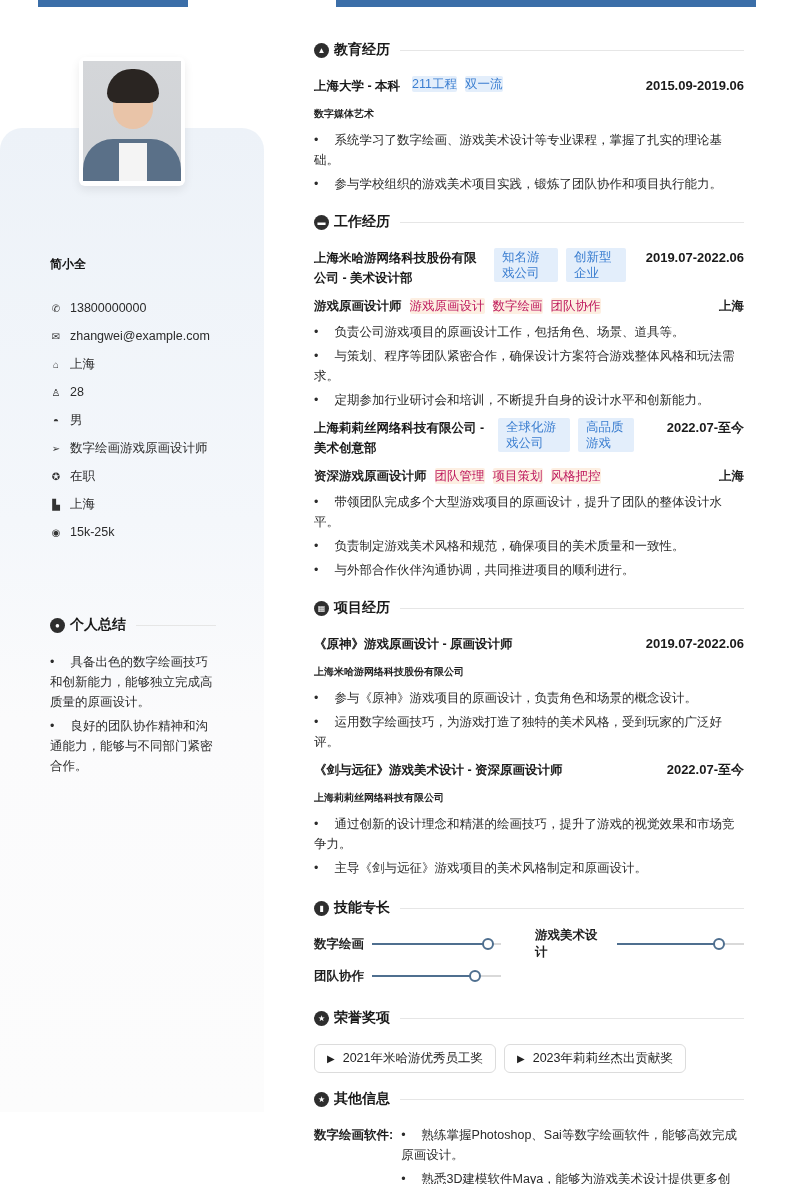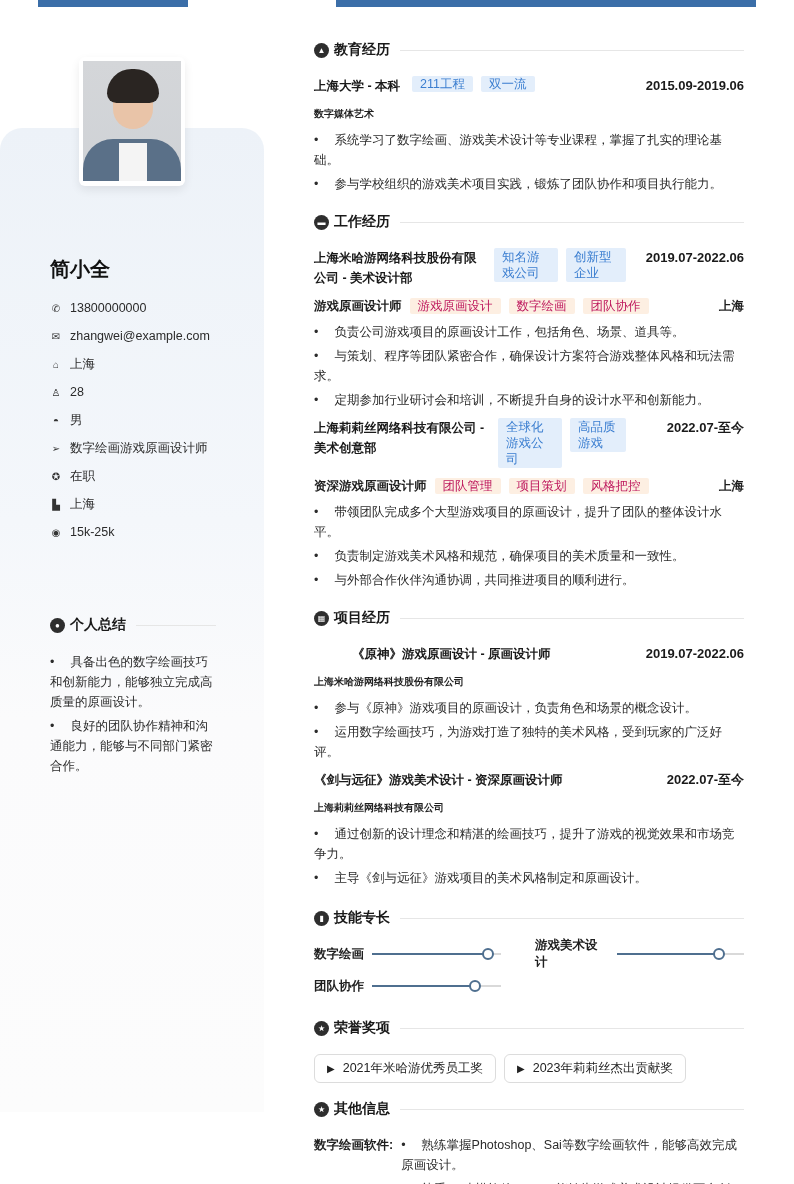--- a/index.html
+++ b/index.html
@@ -16,39 +16,39 @@
 
   .photo-frame { position: absolute; left: 79px; top: 57px; width: 106px; height: 129px;
     background: #ffffff; border-radius: 6px; box-shadow: 0 4px 10px rgba(0,0,0,0.08); padding: 4px; }
   .photo { width: 98px; height: 120px; background: linear-gradient(180deg, #d4d6d9 0%, #cfd2d6 100%);
     position: relative; overflow: hidden; }
   .photo .hair { position: absolute; left: 24px; top: 8px; width: 52px; height: 34px; background: #2a2522; border-radius: 26px 26px 10px 10px; }
   .photo .face { position: absolute; left: 30px; top: 18px; width: 40px; height: 50px; background: #e9c4a8; border-radius: 18px 18px 20px 20px; }
   .photo .shirt { position: absolute; left: 0; top: 78px; width: 98px; height: 44px; background: #5a7088; border-radius: 30px 30px 0 0; }
   .photo .tee { position: absolute; left: 36px; top: 82px; width: 28px; height: 40px; background: #f4f4f4; }
 
-  .name { position: absolute; left: 50px; top: 256px; font-size: 20px; font-weight: bold; color: #111; }
+  .name { position: absolute; left: 50px; top: 256px; font-size: 12px; font-weight: bold; color: #111; }
   .info-list { position: absolute; left: 50px; top: 294px; }
   .info-row { display: flex; align-items: center; height: 28px; font-size: 12.5px; color: #2b2b2b; }
   .info-row .ic { width: 12px; height: 12px; margin-right: 8px; display: inline-flex; align-items: center; justify-content: center; font-size: 10px; color: #333; }
 
   .summary-title { position: absolute; left: 50px; top: 616px; display: flex; align-items: center; width: 166px; }
   .sec-icon { width: 15px; height: 15px; border-radius: 50%; background: #2e2e2e; display: inline-flex; align-items: center; justify-content: center; color: #fff; font-size: 8px; margin-right: 5px; flex-shrink: 0; }
   .sec-label { font-size: 14px; font-weight: bold; color: #1a1a1a; white-space: nowrap; }
   .sec-line { flex: 1; height: 1px; background: #e6e6e6; margin-left: 10px; }
   .summary-list { position: absolute; left: 50px; top: 652px; width: 168px; font-size: 12.5px; line-height: 20px; color: #2b2b2b; }
   .summary-list li { list-style: none; margin-bottom: 4px; }
   .summary-list li::before { content: "•"; margin-right: 16px; }
 
   .main { position: absolute; left: 314px; top: 40px; width: 430px; }
   .section-head { display: flex; align-items: center; height: 20px; }
   .entry-head { display: flex; align-items: flex-start; justify-content: space-between; font-weight: bold; font-size: 12.5px; line-height: 20px; color: #1a1a1a; }
   .entry-head .left { display: flex; align-items: flex-start; }
   .entry-head .date { white-space: nowrap; font-size: 13px; }
-  .tag { display: inline-block; padding: 0 8px; margin-left: 8px; font-weight: normal; font-size: 12.5px; line-height: 16px; border-radius: 2px; }
+  .tag { display: inline-block; padding: 0 0; margin-left: 8px; font-weight: normal; font-size: 12.5px; line-height: 16px; border-radius: 2px; }
   .tag.blue { background: #e3eefb; color: #3b7ed0; }
   .tag.orange { background: #fdefe2; color: #be185d; }
   .tag.multi { line-height: 16px; padding: 1px 8px; }
   .sub { font-weight: bold; font-size: 10px; line-height: 20px; margin-top: 8px; }
   .bullets { margin-top: 6px; }
   .bullets li { list-style: none; font-size: 12.5px; line-height: 20px; color: #2b2b2b; margin-bottom: 4px; }
   .bullets li::before { content: "•"; margin-right: 16px; }
   .role-row { display: flex; justify-content: space-between; align-items: center; font-weight: bold; font-size: 12.5px; line-height: 20px; margin-top: 8px; }
   .role-row .left { display: flex; align-items: center; }
 
@@ -182,21 +182,21 @@
   </div>
   <ul class="bullets">
     <li>负责公司游戏项目的原画设计工作，包括角色、场景、道具等。</li>
     <li>与策划、程序等团队紧密合作，确保设计方案符合游戏整体风格和玩法需求。</li>
     <li>定期参加行业研讨会和培训，不断提升自身的设计水平和创新能力。</li>
   </ul>
 
   <div class="entry-head" style="margin-top:8px;">
     <div class="left">
       <span style="width:172px;">上海莉莉丝网络科技有限公司 - 美术创意部</span>
-      <span class="tag blue multi" style="width:64px;margin-left:12px;">全球化游戏公司</span>
+      <span class="tag blue multi" style="width:72px;margin-left:12px;">全球化游戏公司</span>
       <span class="tag blue multi" style="width:56px;">高品质游戏</span>
     </div>
     <span class="date">2022.07-至今</span>
   </div>
   <div class="role-row">
     <div class="left">
       <span>资深游戏原画设计师</span>
       <span class="tag orange">团队管理</span>
       <span class="tag orange">项目策划</span>
       <span class="tag orange">风格把控</span>
@@ -207,21 +207,21 @@
     <li>带领团队完成多个大型游戏项目的原画设计，提升了团队的整体设计水平。</li>
     <li>负责制定游戏美术风格和规范，确保项目的美术质量和一致性。</li>
     <li>与外部合作伙伴沟通协调，共同推进项目的顺利进行。</li>
   </ul>
 
   <div class="section-head" style="margin-top:18px;">
     <span class="sec-icon">▦</span>
     <span class="sec-label">项目经历</span>
     <span class="sec-line"></span>
   </div>
-  <div class="entry-head" style="margin-top:16px;margin-left:38px;">
+  <div class="entry-head" style="margin-top:16px;">
     <span>《原神》游戏原画设计 - 原画设计师</span>
     <span class="date">2019.07-2022.06</span>
   </div>
   <div class="sub">上海米哈游网络科技股份有限公司</div>
   <ul class="bullets">
     <li>参与《原神》游戏项目的原画设计，负责角色和场景的概念设计。</li>
     <li>运用数字绘画技巧，为游戏打造了独特的美术风格，受到玩家的广泛好评。</li>
   </ul>
   <div class="entry-head" style="margin-top:8px;">
     <span>《剑与远征》游戏美术设计 - 资深原画设计师</span>

